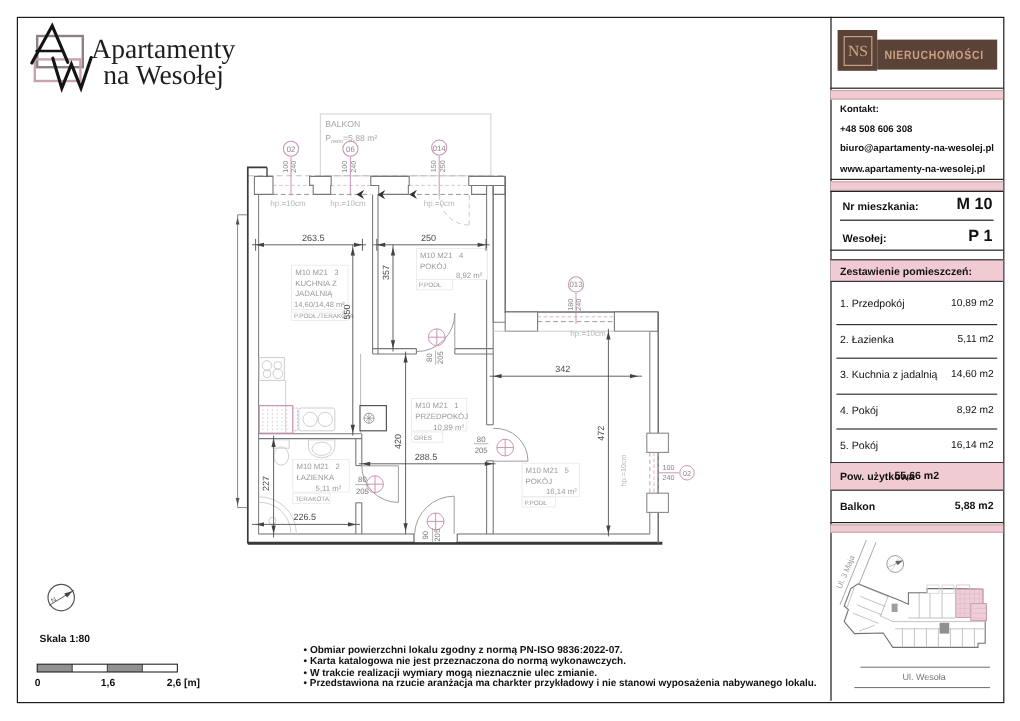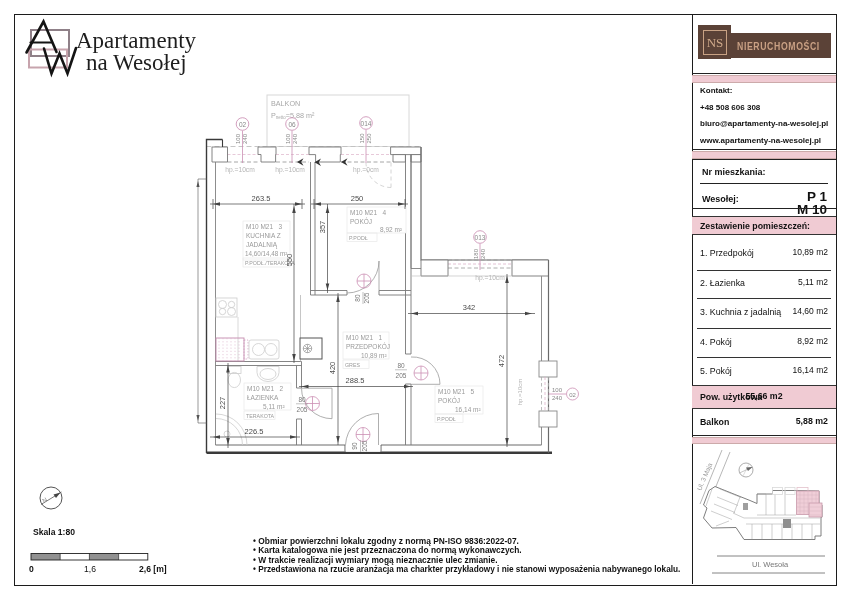--- a/index.html
+++ b/index.html
@@ -42,21 +42,21 @@
   <div class="abs" style="left:700px;top:102.5px;font-size:8px;font-weight:bold;color:#111;">+48 508 606 308</div>
   <div class="abs" style="left:700px;top:119px;font-size:8px;font-weight:bold;color:#111;">biuro@apartamenty-na-wesolej.pl</div>
   <div class="abs" style="left:700px;top:135.5px;font-size:8px;font-weight:bold;color:#111;">www.apartamenty-na-wesolej.pl</div>
 
   <div class="abs" style="left:692px;top:148.5px;width:144px;height:1px;background:#222;"></div>
 
   <div class="abs" style="left:692px;top:151px;width:144px;height:6px;background:#f0cbd3;border-top:0.5px solid #caa;border-bottom:0.5px solid #caa;"></div>
   <div class="abs" style="left:692px;top:158.5px;width:144px;height:0.8px;background:#222;"></div>
 
   <div class="abs" style="left:702px;top:166.5px;font-size:9px;font-weight:bold;color:#111;">Nr mieszkania:</div>
-  <div class="abs" style="left:700px;top:162px;width:127px;text-align:right;font-size:13.5px;font-weight:bold;color:#111;margin-top:40px;">M 10</div>
+  <div class="abs" style="left:700px;top:162px;width:127px;text-align:right;font-size:13.5px;font-weight:bold;color:#111;">M 10</div>
   <div class="abs" style="left:700px;top:183px;width:128px;height:1px;background:#222;"></div>
 
   <div class="abs" style="left:702px;top:193.5px;font-size:9px;font-weight:bold;color:#111;">Wesołej:</div>
   <div class="abs" style="left:700px;top:189px;width:127px;text-align:right;font-size:13.5px;font-weight:bold;color:#111;">P 1</div>
   <div class="abs" style="left:692px;top:208px;width:144px;height:1px;background:#222;"></div>
 
   <div class="abs" style="left:692px;top:215.5px;width:144px;height:19px;background:#f0cbd3;border-top:1px solid #333;border-bottom:1px solid #333;box-sizing:border-box;"></div>
   <div class="abs" style="left:700px;top:221px;font-size:8.8px;font-weight:bold;color:#111;">Zestawienie pomieszczeń:</div>
 
   <div class="abs" style="left:700px;top:248px;font-size:8.8px;color:#111;">1. Przedpokój</div>
@@ -105,21 +105,21 @@
     <line x1="60.2" y1="73.5" x2="60.2" y2="80" stroke="#222" stroke-width="0.7"></line>
     <line x1="89.4" y1="73.5" x2="89.4" y2="80" stroke="#222" stroke-width="0.7"></line>
     <line x1="118.6" y1="73.5" x2="118.6" y2="80" stroke="#222" stroke-width="0.7"></line>
 
     <circle cx="51" cy="18" r="11" fill="none" stroke="#555" stroke-width="1"></circle>
     <line x1="41" y1="24.5" x2="61.5" y2="12" stroke="#555" stroke-width="0.8"></line>
     <path d="M 60.5 12.5 L 53.5 14.5 L 56 18 Z" fill="#444"></path>
     <text x="44" y="23" font-size="6" fill="#777" transform="rotate(-32 44 23)" font-family="Liberation Sans">N</text>
   </svg>
   <div class="abs" style="left:29px;top:563.5px;font-size:8.6px;font-weight:bold;color:#111;">0</div>
-  <div class="abs" style="left:84px;top:563.5px;font-size:8.6px;font-weight:normal;color:#111;">1,6</div>
+  <div class="abs" style="left:84px;top:563.5px;font-size:8.6px;font-weight:bold;color:#111;">1,6</div>
   <div class="abs" style="left:139px;top:563.5px;font-size:8.6px;font-weight:bold;color:#111;">2,6 [m]</div>
 
   <svg class="abs" style="left:692px;top:442px;" width="144" height="143" viewBox="692 442 144 143">
 
     <line x1="722" y1="450" x2="700" y2="504" stroke="#a5a5a5" stroke-width="0.8"></line>
     <line x1="730" y1="452" x2="708" y2="506" stroke="#a5a5a5" stroke-width="0.8"></line>
     <text x="701" y="491" font-size="6.5" fill="#999" transform="rotate(-67 701 491)" font-family="Liberation Sans">Ul. 3 Maja</text>
 
     <circle cx="746" cy="470" r="7" fill="none" stroke="#8a8a8a" stroke-width="0.7"></circle>
     <line x1="739.5" y1="473" x2="752.5" y2="467" stroke="#8a8a8a" stroke-width="0.5"></line>

